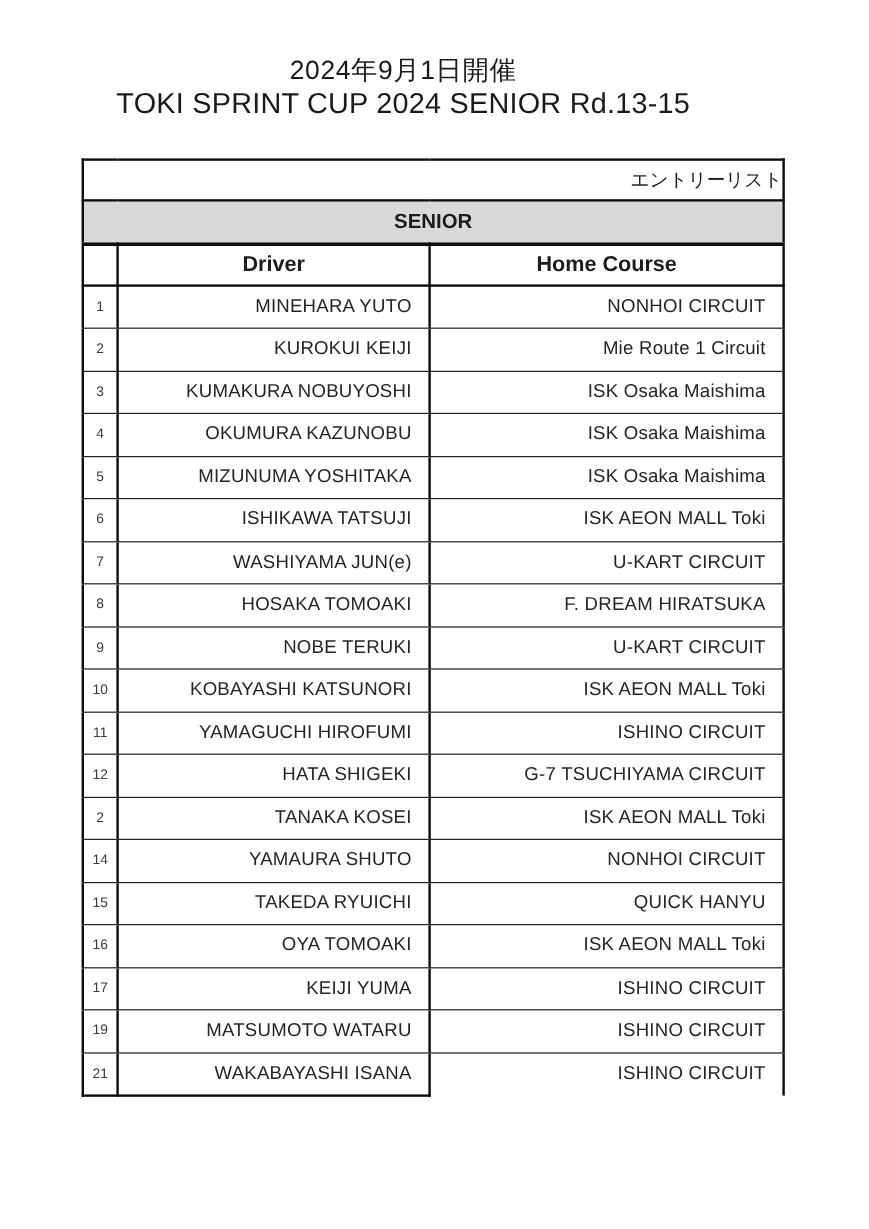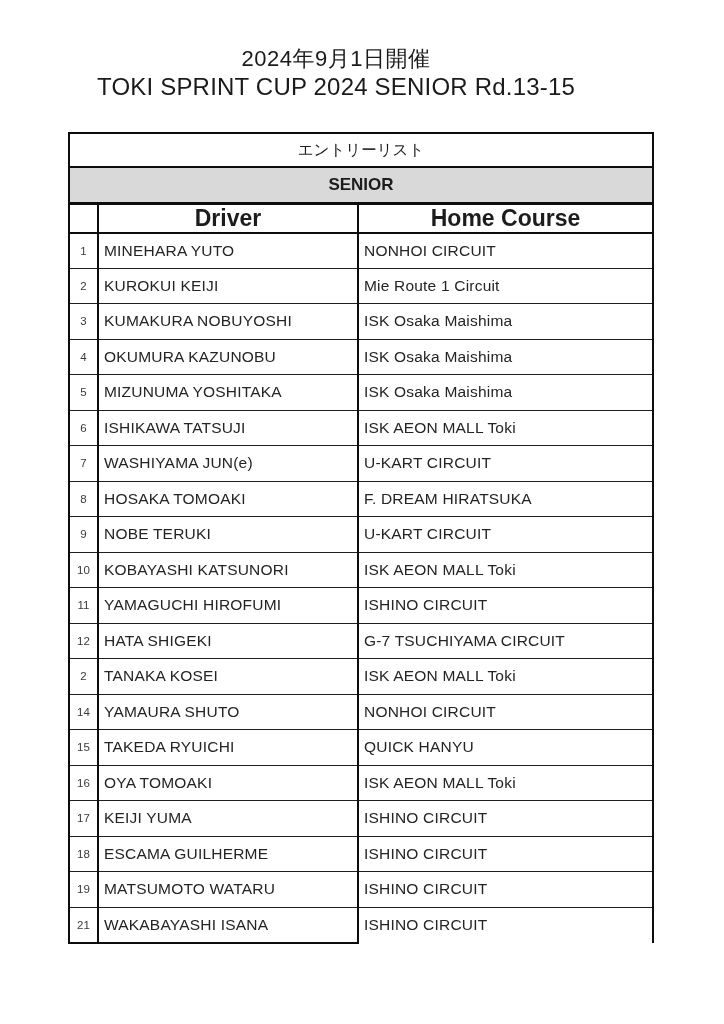--- a/index.html
+++ b/index.html
@@ -56,37 +56,37 @@
     border:2px solid var(--border-strong);
     vertical-align:middle;
     overflow:hidden;
     white-space:nowrap;
   }
   
   .caption-row th{
     height:34px;
     font-weight:normal;
     font-size:15.5px;
-    text-align:center;
+    text-align:right;
     background:#ffffff;
   }
   
   .class-row th{
     height:36px;
     font-weight:bold;
     font-size:17px;
     text-align:center;
     background:var(--class-bg);
     border-bottom-width:3px;
   }
   
   .header-row th{
-    height:24px;
+    height:35px;
     font-weight:bold;
-    font-size:23px;
+    font-size:18px;
     text-align:center;
     background:#ffffff;
   }
   
   .entry-table tbody td{
     height:35.5px;
     border-top:1.5px solid var(--border-thin);
     border-bottom:1.5px solid var(--border-thin);
     border-left:2px solid var(--border-strong);
     border-right:2px solid var(--border-strong);
@@ -95,21 +95,21 @@
     background:#ffffff;
   }
   .entry-table tbody td.num{
     text-align:center;
     font-size:11.5px;
     color:#3a3a3a;
     padding:0 2px;
   }
   .entry-table tbody td.driver,
   .entry-table tbody td.course{
-    text-align:left;
+    text-align:right;
     padding-left:5px;
     padding-right:14px;
     letter-spacing:0.2px;
   }
   .entry-table tbody tr:last-child td{
     border-bottom:2px solid var(--border-strong);
   }
   
   .entry-table tbody tr:last-child td.course{
     border-bottom:none;
@@ -240,25 +240,20 @@
     <td class="driver">OYA TOMOAKI</td>
     <td class="course">ISK AEON MALL Toki</td>
   </tr>
 
   <tr>
     <td class="num">17</td>
     <td class="driver">KEIJI YUMA</td>
     <td class="course">ISHINO CIRCUIT</td>
   </tr>
 
-  <tr>
-    <td class="num">18</td>
-    <td class="driver">ESCAMA GUILHERME</td>
-    <td class="course">ISHINO CIRCUIT</td>
-  </tr>
 
   <tr>
     <td class="num">19</td>
     <td class="driver">MATSUMOTO WATARU</td>
     <td class="course">ISHINO CIRCUIT</td>
   </tr>
 
 
   <tr>
     <td class="num">21</td>

